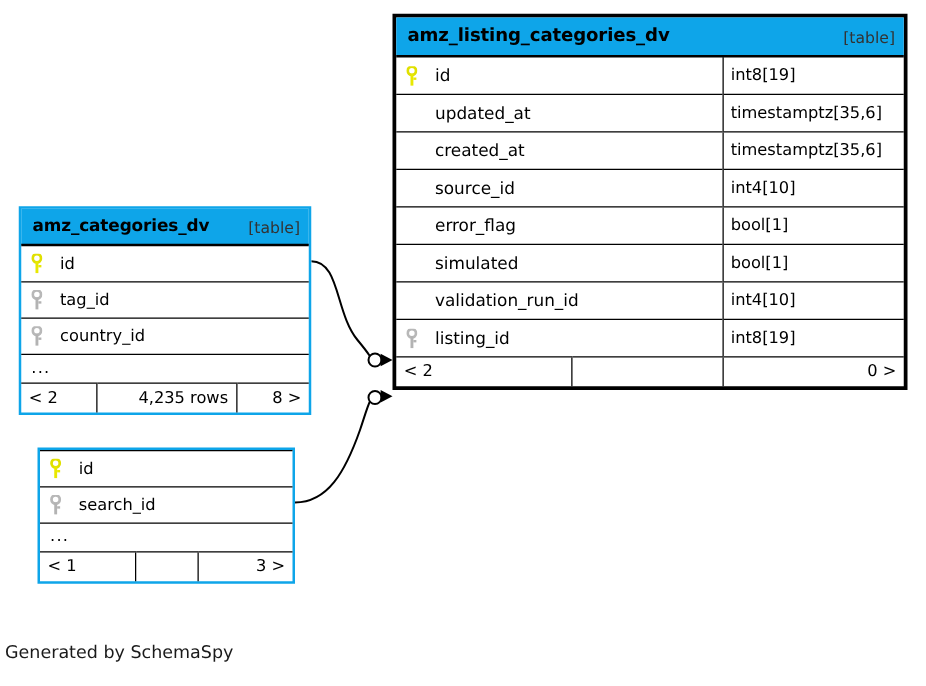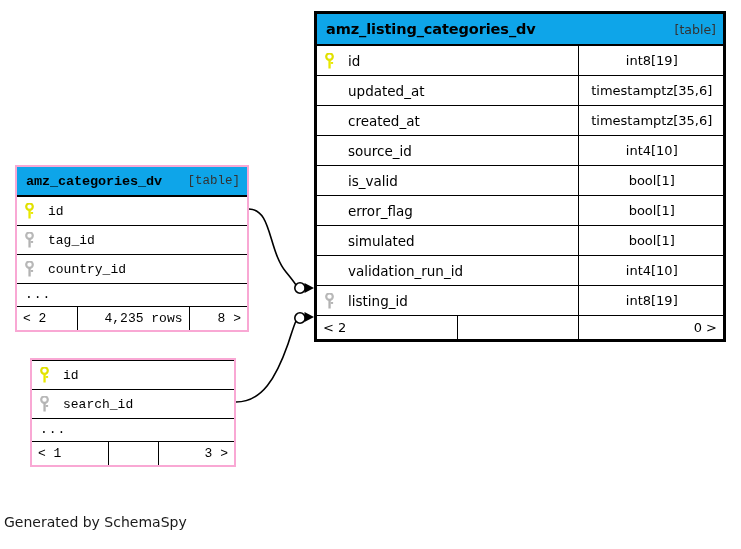--- a/index.html
+++ b/index.html
@@ -38,22 +38,21 @@
   .entity {
     position: absolute;
     background: #ffffff;
     box-sizing: border-box;
     border-collapse: collapse;
   }
   .entity.main-entity {
     border: 3px solid #000000;
   }
   .entity.side-entity {
-    border: 2px solid #f9a8d4;
-    font-family: Liberation Mono, monospace;
+    border: 2px solid #0ea5e9;
   }
 
   .ent-table {
     width: 100%;
     border-collapse: collapse;
     table-layout: fixed;
   }
   .ent-table td {
     padding: 0;
     margin: 0;
@@ -103,21 +102,20 @@
     padding: 0 4px 0 8px !important;
     white-space: nowrap;
     overflow: hidden;
   }
   .col-type-cell {
     border-left: 1.5px solid #000000;
     padding: 0 4px 0 6px !important;
     white-space: nowrap;
     font-size: 13px;
     overflow: hidden;
-    text-align: center;
   }
   .col-name-inner {
     display: flex;
     align-items: center;
   }
   .col-label {
     font-size: 13.5px;
     white-space: nowrap;
   }
   .side-entity .col-label {
@@ -240,29 +238,20 @@
         <tr class="col-row">
           <td class="col-name-cell">
             <div class="col-name-inner">
               <span class="key-slot"></span>
               <span class="col-label">source_id</span>
             </div>
           </td>
           <td class="col-type-cell">int4[10]</td>
         </tr>
 
-        <tr class="col-row">
-          <td class="col-name-cell">
-            <div class="col-name-inner">
-              <span class="key-slot"></span>
-              <span class="col-label">is_valid</span>
-            </div>
-          </td>
-          <td class="col-type-cell">bool[1]</td>
-        </tr>
 
         <tr class="col-row">
           <td class="col-name-cell">
             <div class="col-name-inner">
               <span class="key-slot"></span>
               <span class="col-label">error_flag</span>
             </div>
           </td>
           <td class="col-type-cell">bool[1]</td>
         </tr>

